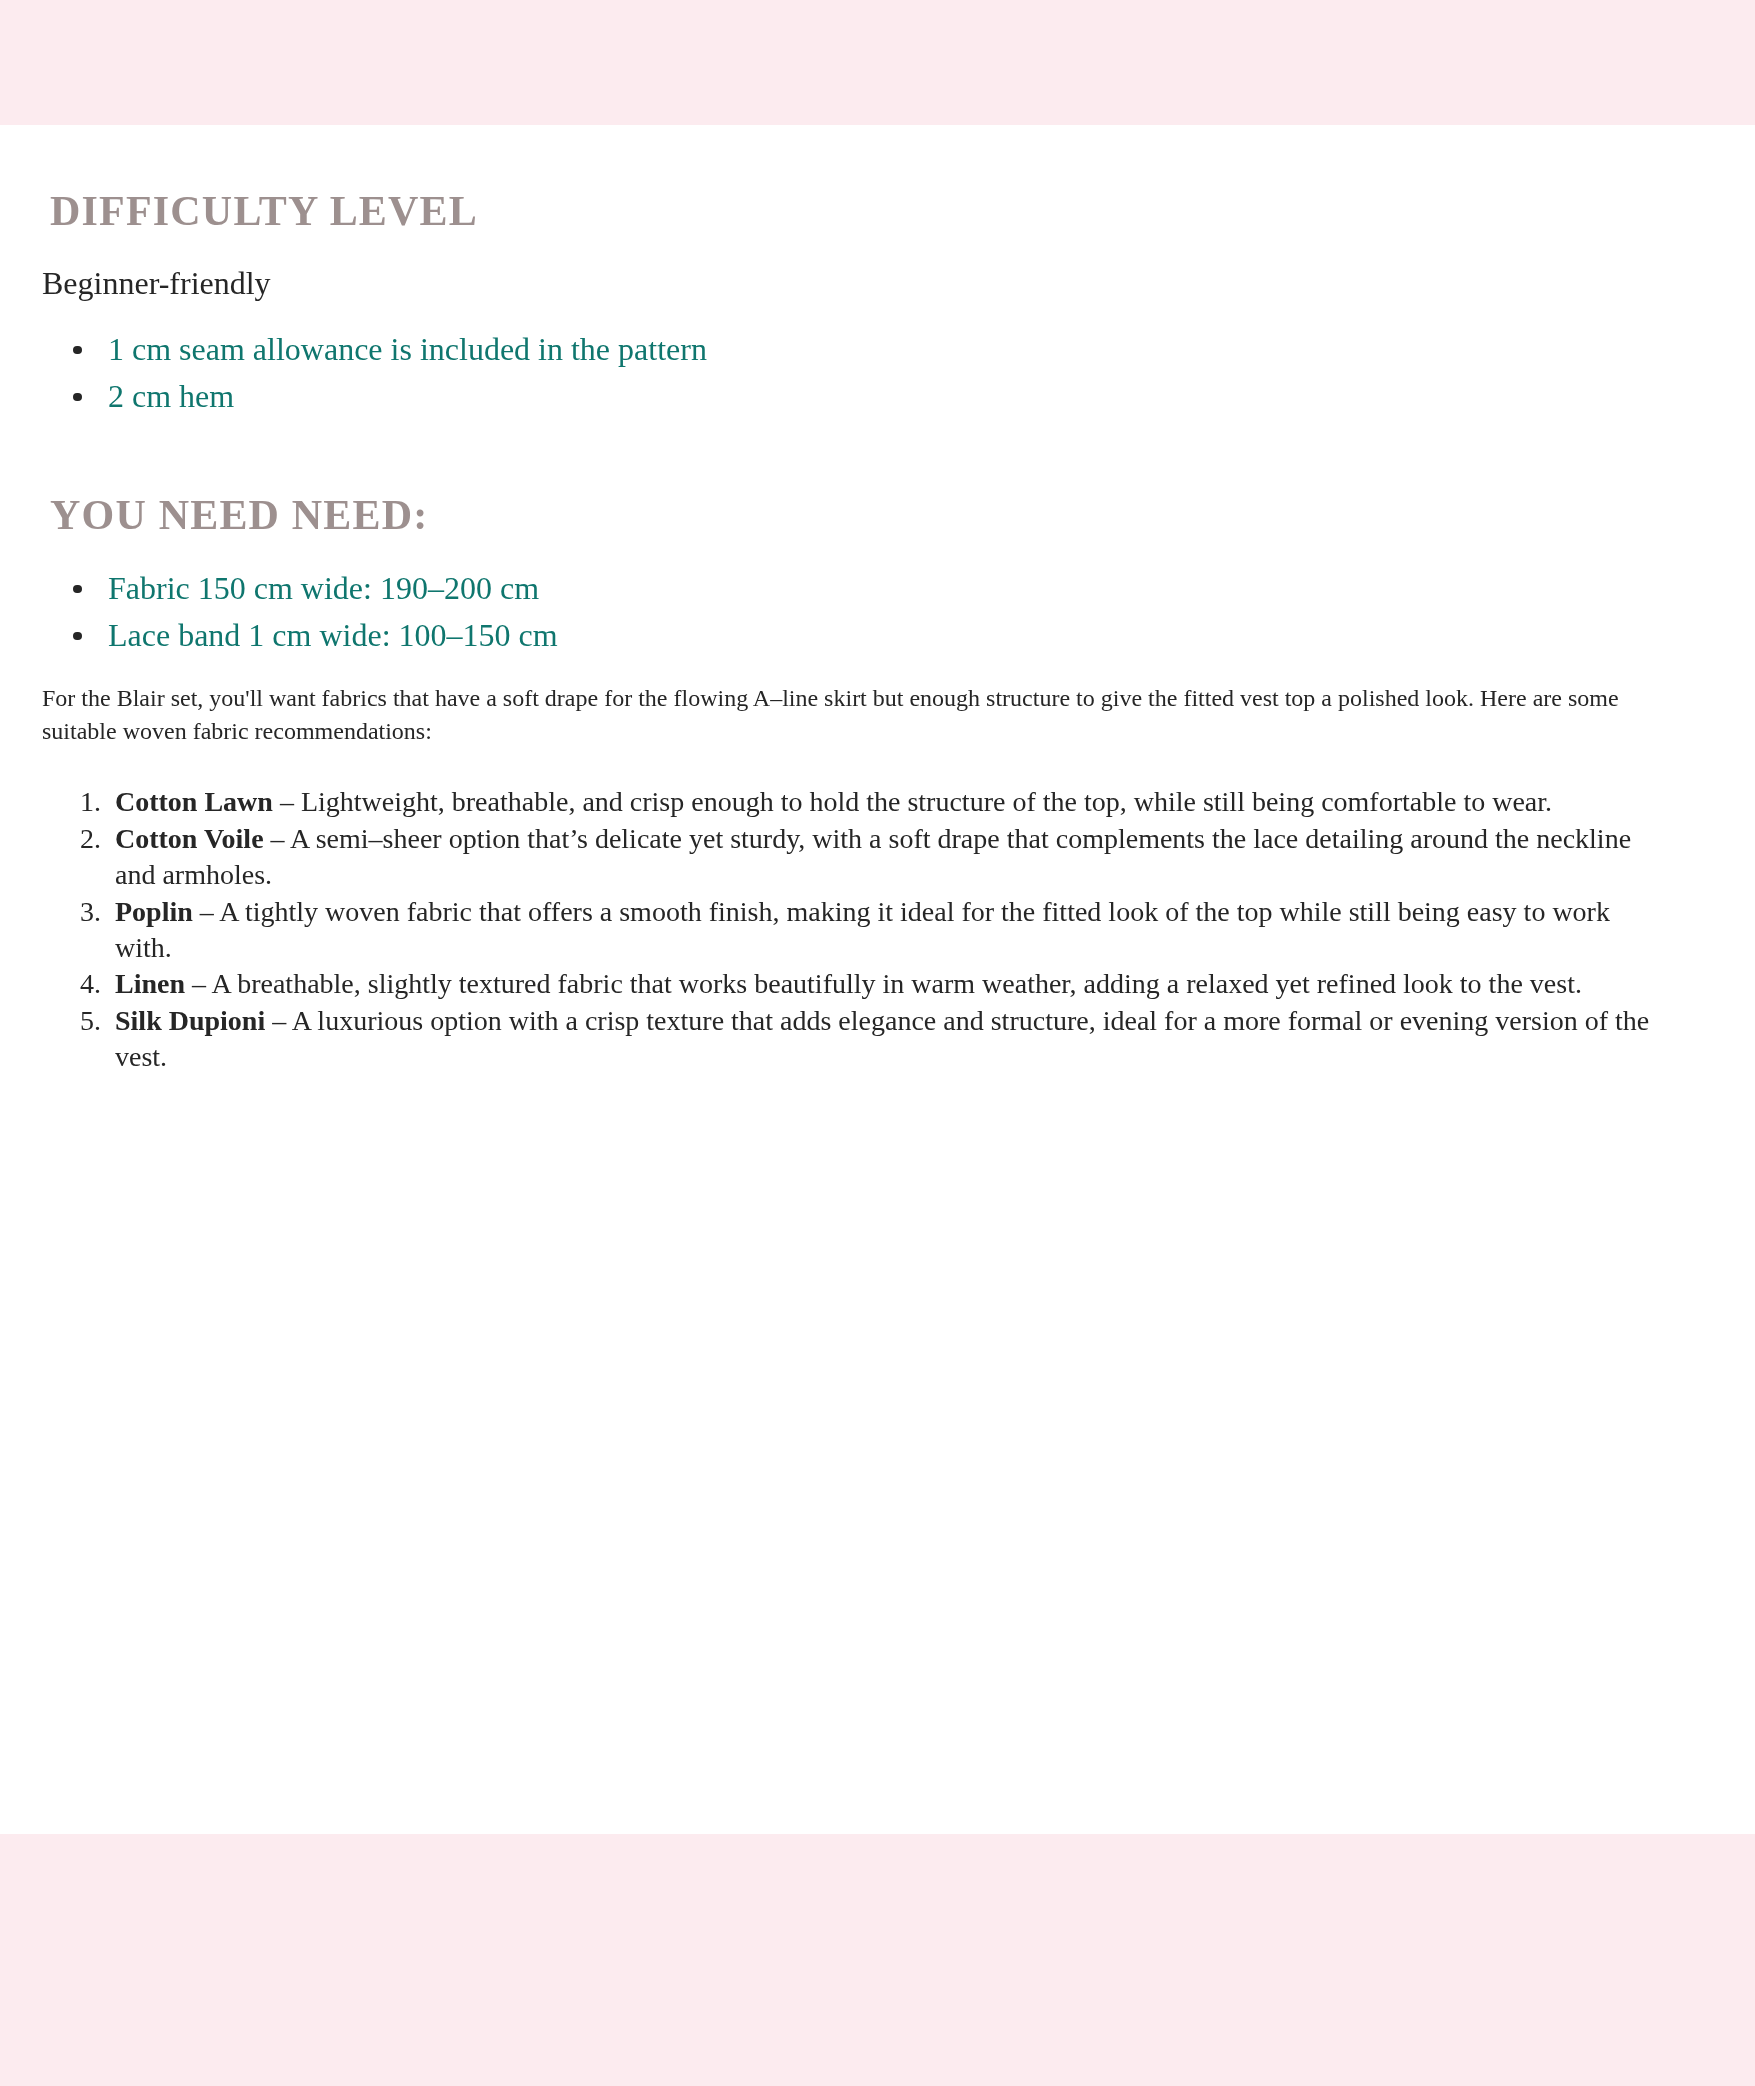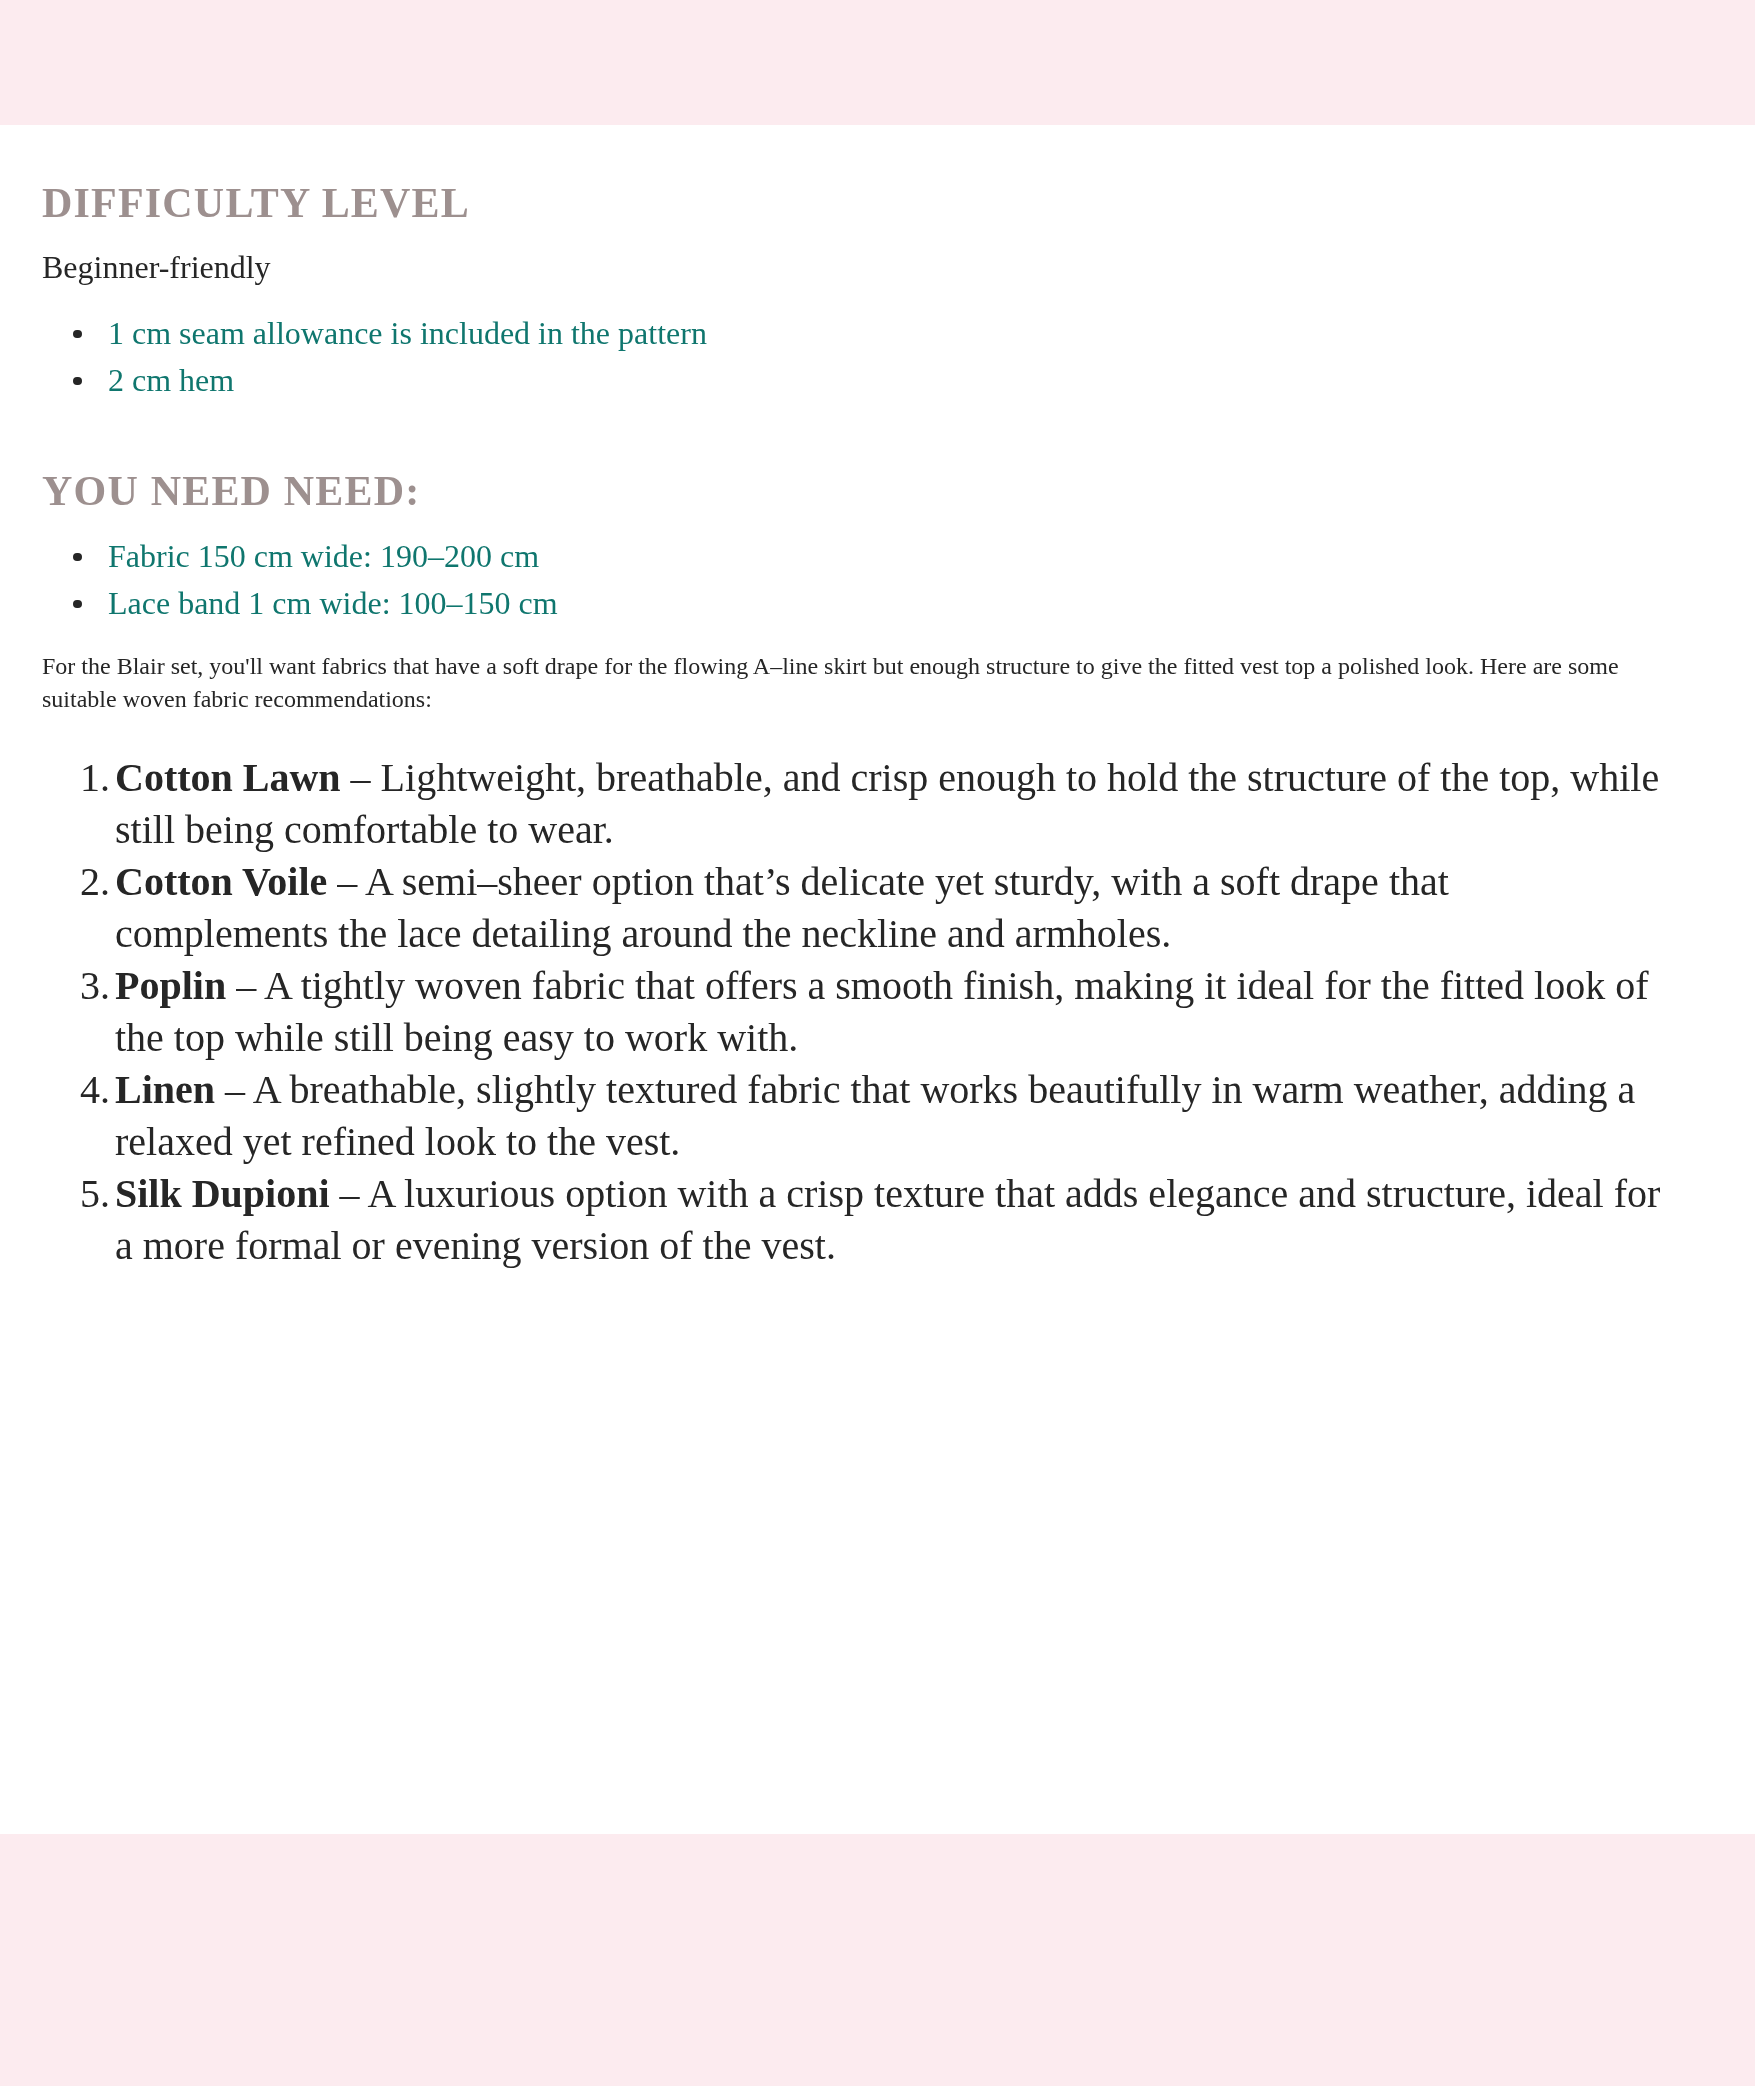--- a/index.html
+++ b/index.html
@@ -35,21 +35,21 @@
     height: 1709px;
     overflow: hidden;
   }
 
   h2.section-heading {
     font-family: "Liberation Serif", "DejaVu Serif", serif;
     color: #9d908f;
     font-weight: bold;
     font-size: 42px;
     letter-spacing: 1.2px;
-    margin: 0;
+    margin: 8px;
     line-height: 1.0;
   }
 
   .h-difficulty { padding-top: 57px; }
   .h-seam       { padding-top: 61px; }
   .h-need       { padding-top: 66px; }
   .h-fabric     { padding-top: 66px; }
 
   p.body-line {
     color: #262626;
@@ -93,21 +93,21 @@
 
   ol.numbered {
     list-style: none;
     margin: 0;
     padding: 37px 0 0 0;
     counter-reset: fabitem;
   }
   ol.numbered > li {
     position: relative;
     color: #262626;
-    font-size: 40px;
+    font-size: 28px;
     line-height: 1.30;
     padding-left: 73px;
     margin-bottom: 0;
     counter-increment: fabitem;
     max-width: 1603px;
   }
   ol.numbered > li::before {
     content: counter(fabitem) ".";
     position: absolute;
     left: 38px;

